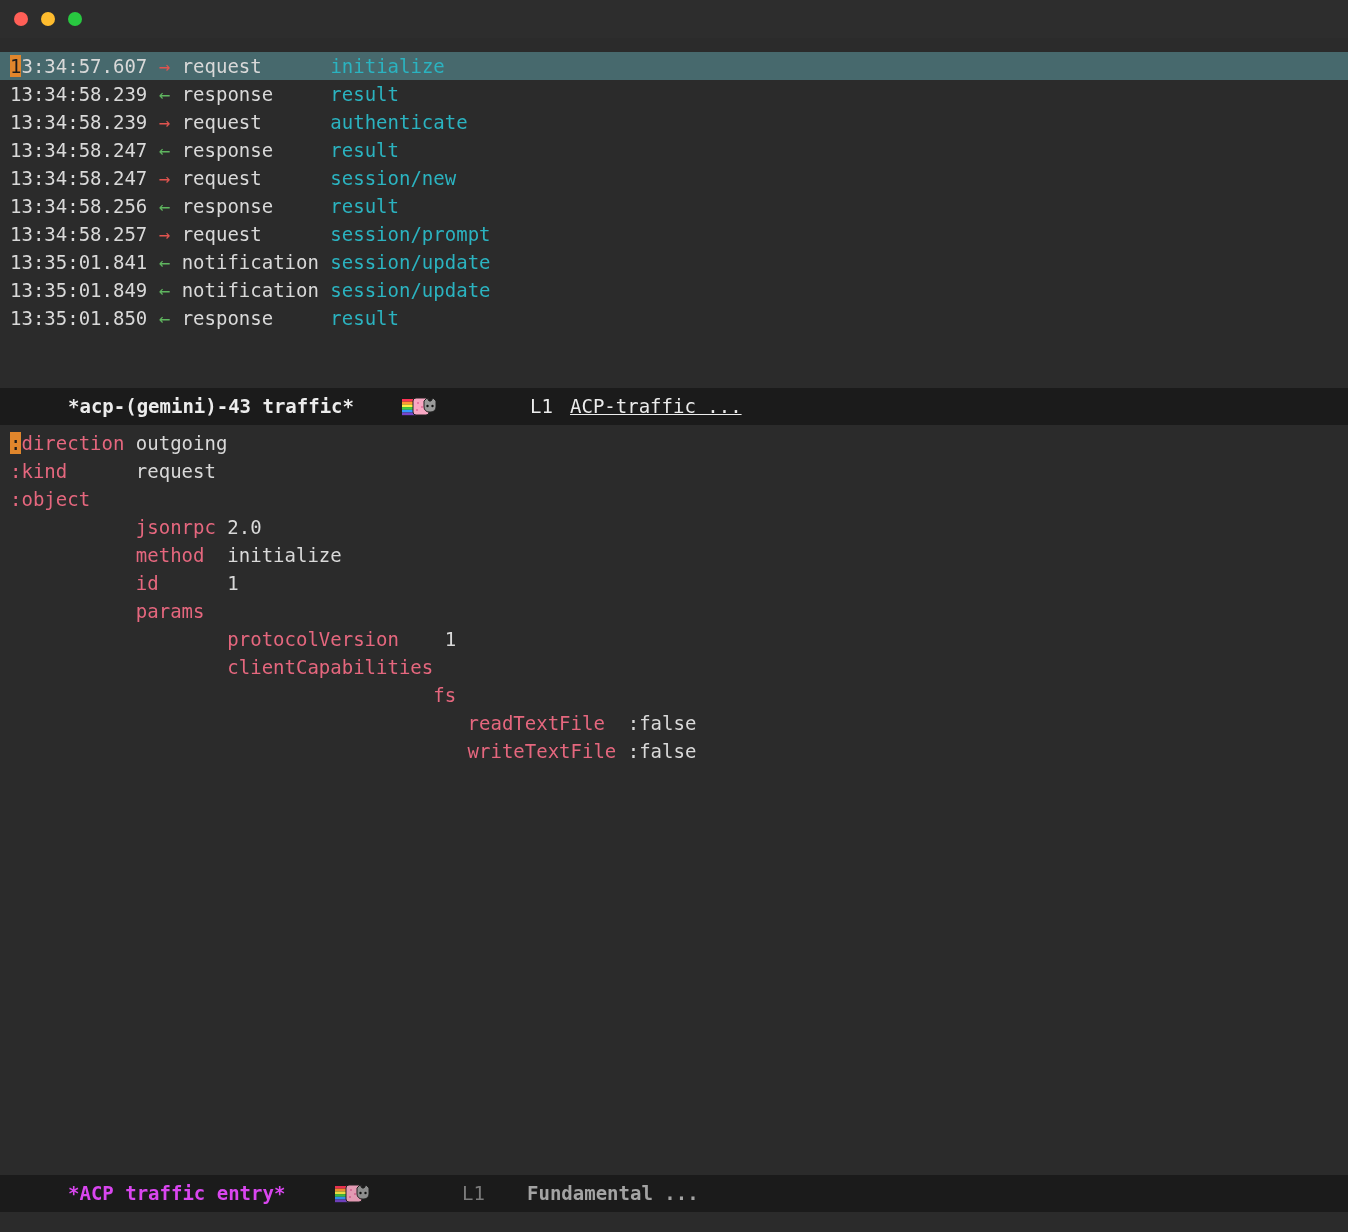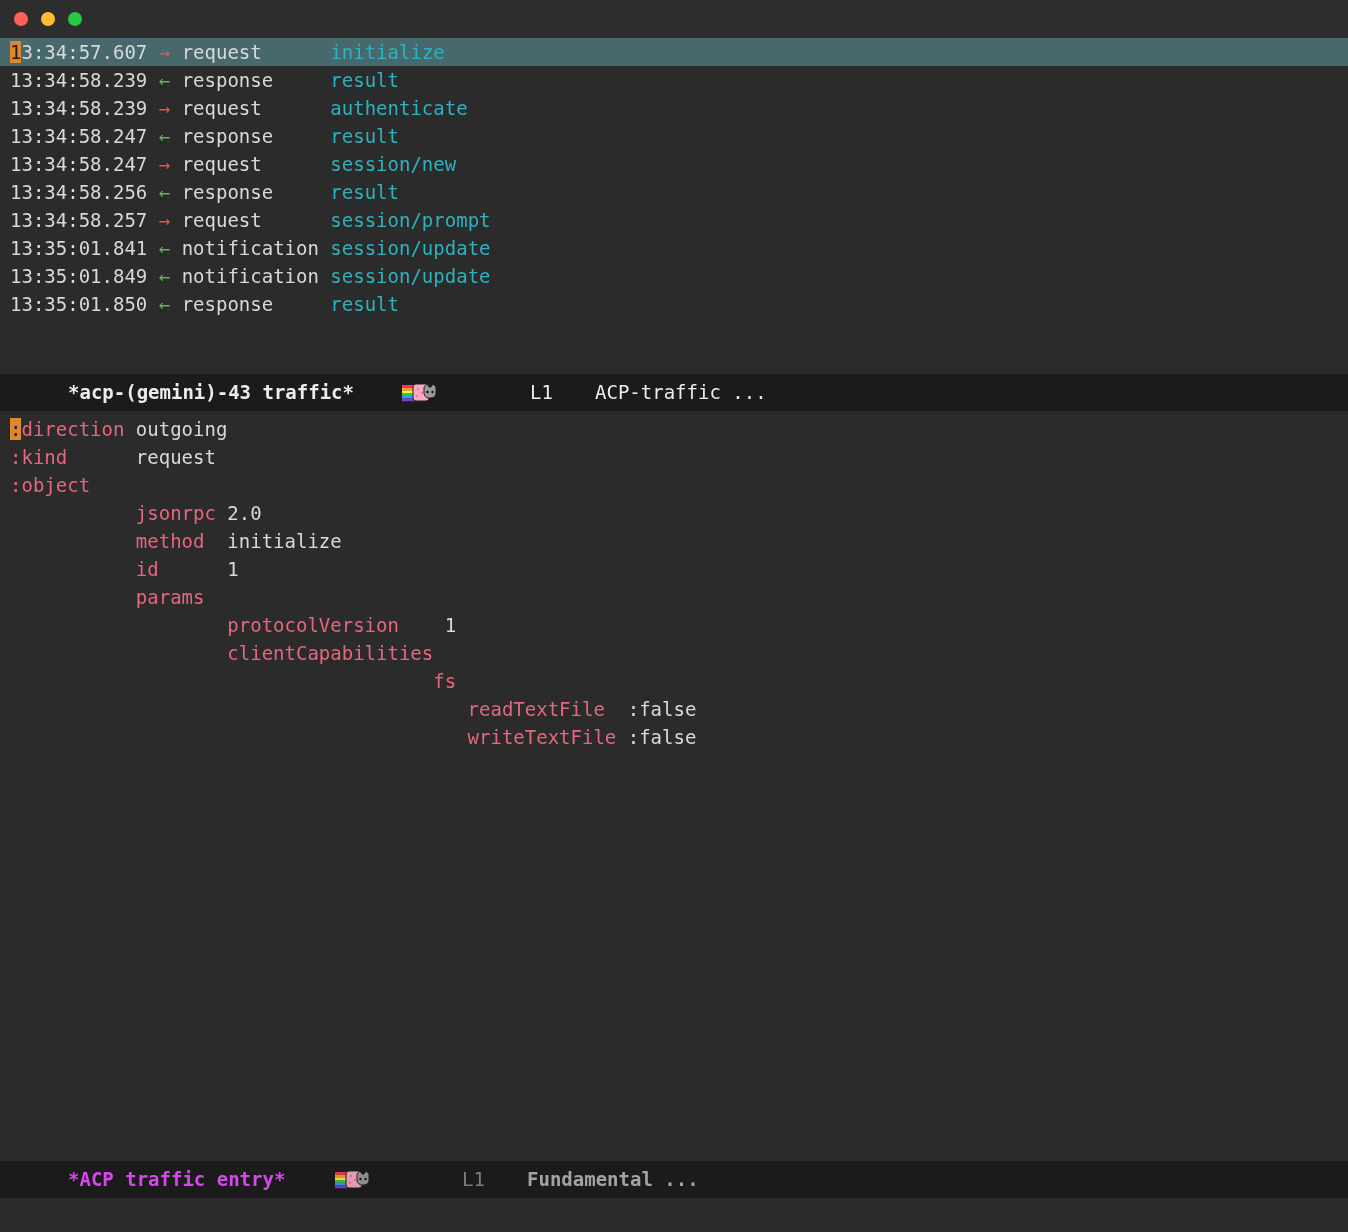--- a/index.html
+++ b/index.html
@@ -21,21 +21,21 @@
     background: #2d2d2d;
     display: flex; align-items: center;
     padding-left: 14px; gap: 13px;
   }
   .tl { width: 14px; height: 14px; border-radius: 50%; display: inline-block; }
   .tl-red    { background: #ff5f57; }
   .tl-yellow { background: #febc2e; }
   .tl-green  { background: #28c840; }
 
   
-  .log-pane { height: 336px; flex: none; font-size: 19px; }
+  .log-pane { height: 336px; flex: none; font-size: 19px; margin-top: 14px; }
   .log-row {
     height: 28px; line-height: 28px;
     white-space: pre; padding-left: 10px;
     color: var(--fg, #d9d9d9);
   }
   .log-row.selected { background: var(--sel, #47696d); }
   .seg-ts, .seg-kind, .seg-plain { color: var(--fg, #d9d9d9); }
   .seg-method    { color: var(--cyan, #2bb3c0); }
   .seg-arrow-out { color: var(--red, #e0544f); }
   .seg-arrow-in  { color: var(--green, #5fb55f); }
@@ -50,21 +50,21 @@
     background: var(--mlbg, #1b1b1b);
     font-size: 19px; line-height: 37px;
     color: #ececec;
   }
   .ml-name { position: absolute; left: 68px; font-weight: bold; white-space: pre; }
   .ml-nyan { position: absolute; top: 6px; }
   .ml-line { position: absolute; white-space: pre; }
   .ml-mode { position: absolute; white-space: pre; }
   .modeline.active .ml-nyan { left: 402px; }
   .modeline.active .ml-line { left: 530px; }
-  .modeline.active .ml-mode { left: 595px; }
+  .modeline.active .ml-mode { left: 570px; text-decoration: underline; }
   .modeline.inactive { color: #848484; }
   .modeline.inactive .ml-name { color: #d946ef; }
   .modeline.inactive .ml-nyan { left: 335px; opacity: 0.9; }
   .modeline.inactive .ml-line { left: 462px; color: #7c7c7c; }
   .modeline.inactive .ml-mode { left: 527px; color: #a3a3a3; font-weight: bold; }
 
   
   .detail-pane { height: 750px; flex: none; font-size: 19px; padding-top: 4px; border-radius: 15px; }
   .detail-line {
     height: 28px; line-height: 28px;

